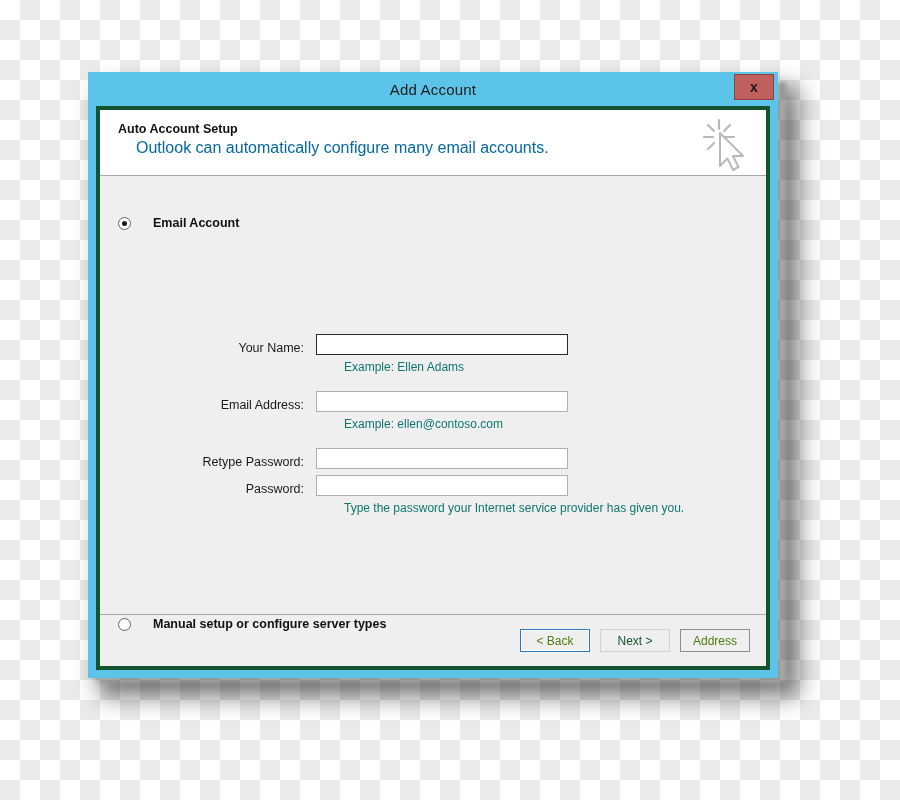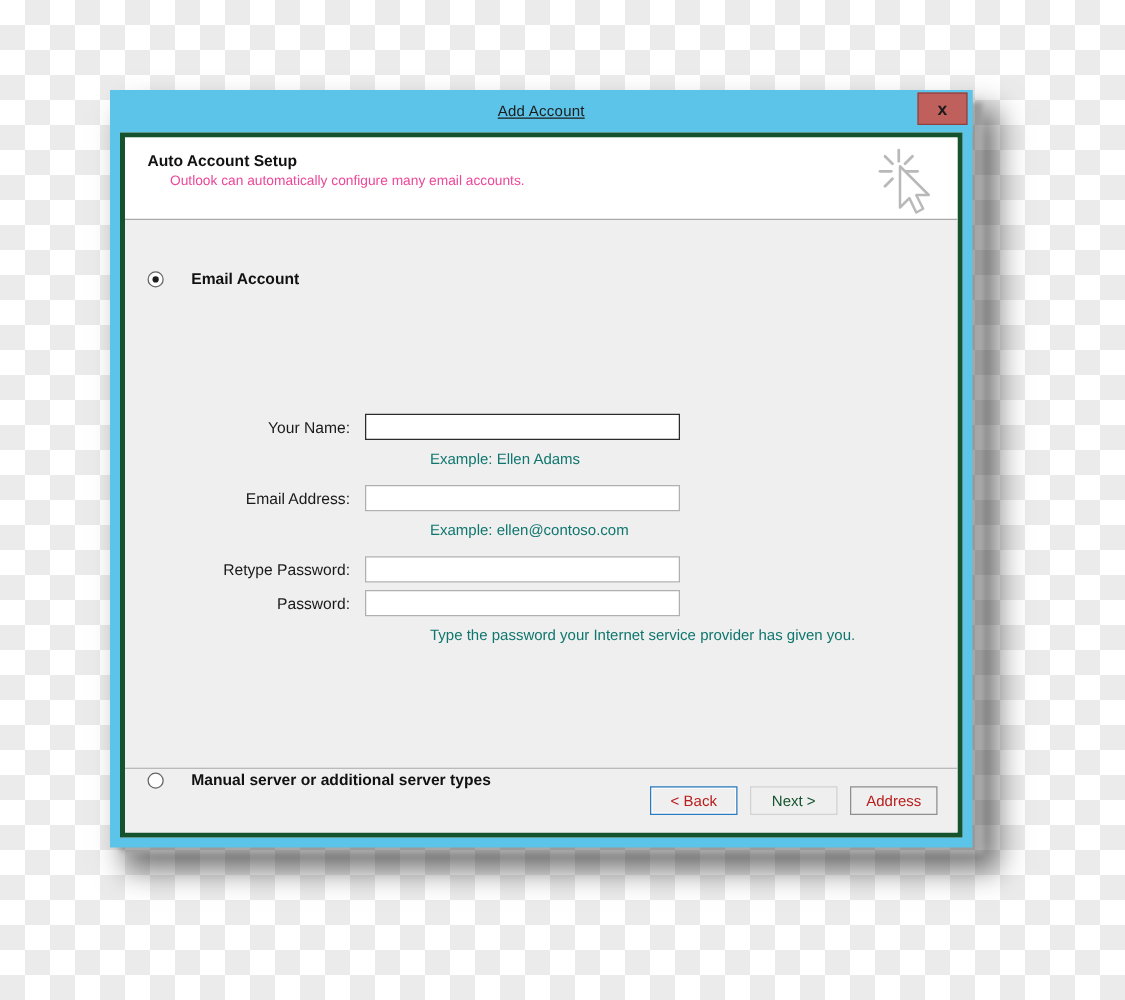--- a/index.html
+++ b/index.html
@@ -49,24 +49,23 @@
   .titlebar {
     position: relative;
     height: 34px;
     flex: 0 0 34px;
     display: flex;
     align-items: center;
     justify-content: center;
     background: #5bc4e8;
   }
   .titlebar-text {
-    font-size: 12px;
+    font-size: 15px;
     color: #1c1c1c;
     letter-spacing: 0.2px;
-    text-decoration: underline;
   }
   .close-button {
     position: absolute;
     right: 4px;
     top: 2px;
     width: 38px;
     height: 24px;
     background: #c0605c;
     border: 1px solid #8d4240;
     display: flex;
@@ -103,22 +102,22 @@
     padding: 10px 14px 0 18px;
     box-sizing: border-box;
   }
   .header-title {
     font-size: 12.5px;
     font-weight: bold;
     color: #111;
     margin: 2px 0 0 0;
   }
   .header-sub {
-    font-size: 11px;
-    color: #ec4899;
+    font-size: 16px;
+    color: #0369a1;
     margin: 3px 0 17px 18px;
   }
   .header-icon {
     position: absolute;
     right: 14px;
     top: 6px;
     width: 52px;
     height: 56px;
   }
 
@@ -167,22 +166,23 @@
 
   
   .form {
     position: absolute;
     left: 0;
     top: 152px;
     width: 100%;
   }
   .field-row {
     display: flex;
-    align-items: center;
+    align-items: flex-end;
     height: 27px;
+    margin-left: 24px;
   }
   .field-label {
     width: 192px;
     text-align: right;
     padding-right: 12px;
     font-size: 12.5px;
     color: #1a1a1a;
     box-sizing: border-box;
     white-space: nowrap;
   }
@@ -223,21 +223,21 @@
     gap: 10px;
     box-sizing: border-box;
   }
   .btn {
     width: 70px;
     height: 23px;
     font-size: 12px;
     font-family: "Liberation Sans", sans-serif;
     background: #efefef;
     border: 1px solid #8e8e8e;
-    color: #b91c1c;
+    color: #4d7c0f;
     cursor: pointer;
     box-sizing: border-box;
     display: flex;
     align-items: center;
     justify-content: center;
     padding: 0;
   }
   .btn.focused {
     border: 1px solid #2a7bbf;
     box-shadow: inset 0 0 0 1px #ffffff;
@@ -316,21 +316,21 @@
         <div class="field-row">
           <div class="field-label">Password:</div>
           <input class="field-input" type="password" value="" style="">
         </div>
         <div class="hint">Type the password your Internet service provider has given you.</div>
 
       </div>
 
       <div class="radio-row" id="row-manual-setup">
         <span class="radio"></span>
-        <span class="radio-label">Manual server or additional server types</span>
+        <span class="radio-label">Manual setup or configure server types</span>
       </div>
 
     </div>
 
     <div class="footer">
       <button class="btn focused">&lt; Back</button>
       <button class="btn disabled" disabled="">Next &gt;</button>
       <button class="btn">Address</button>
     </div>
 

